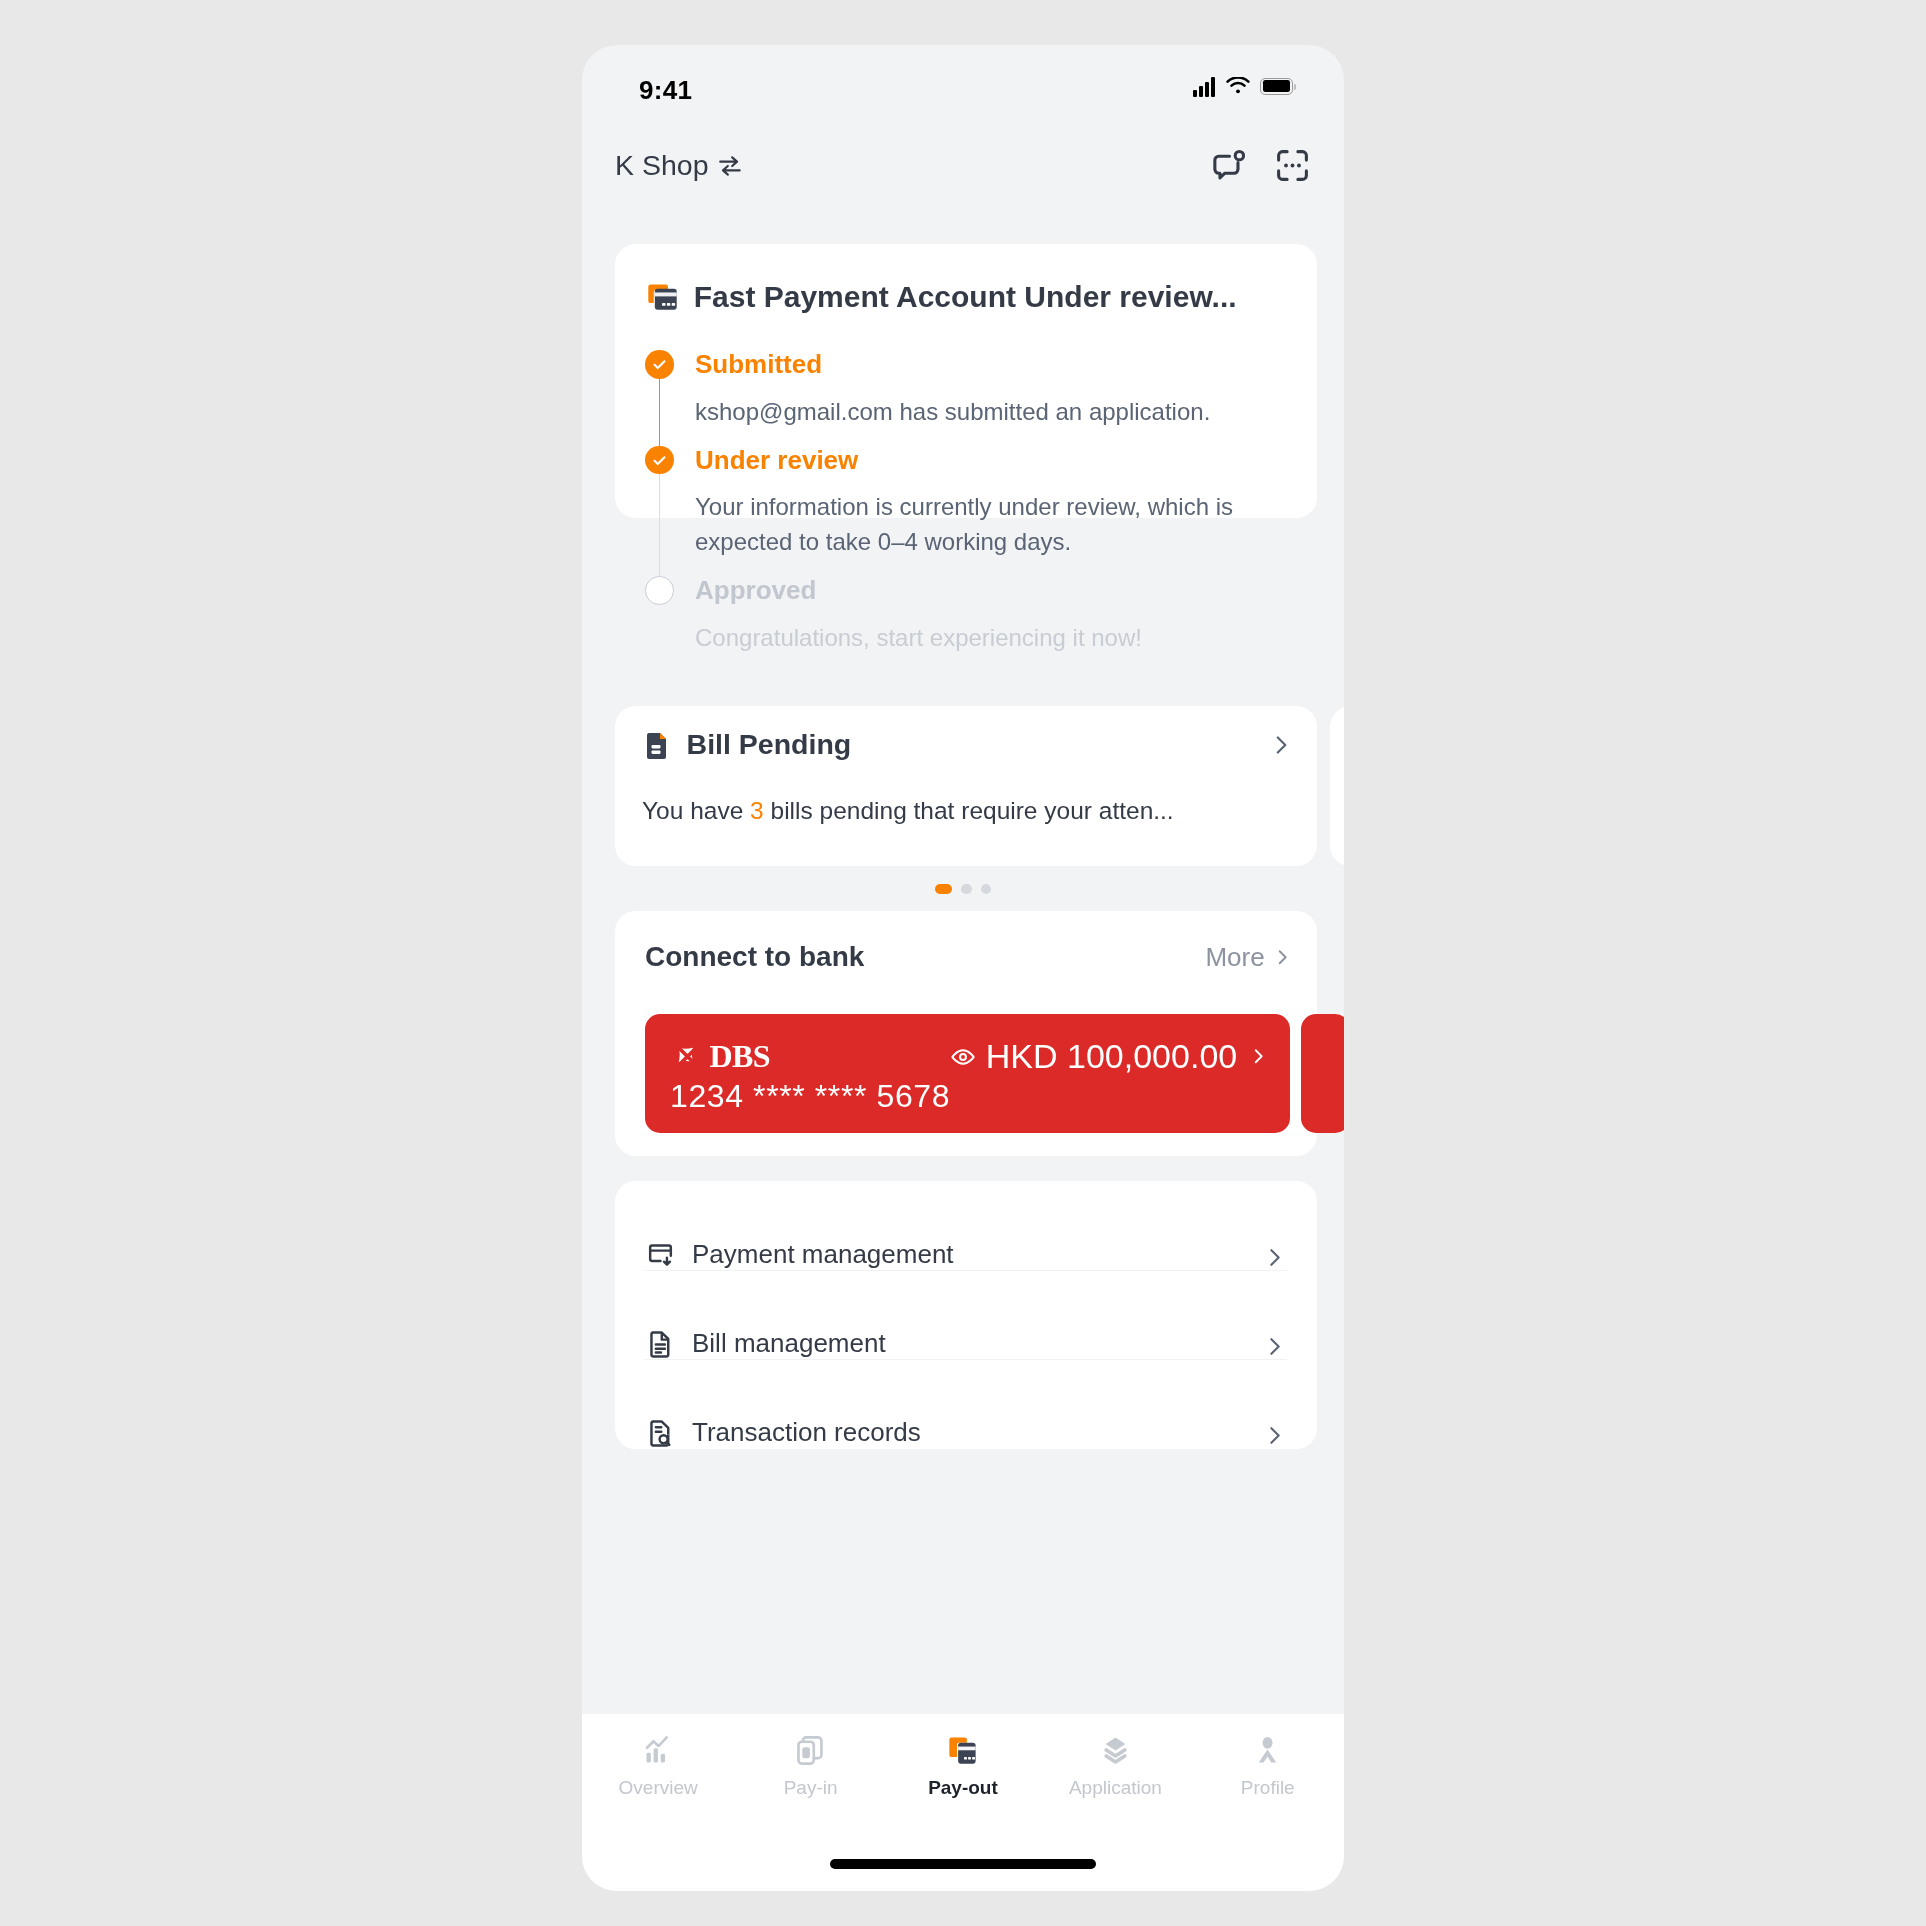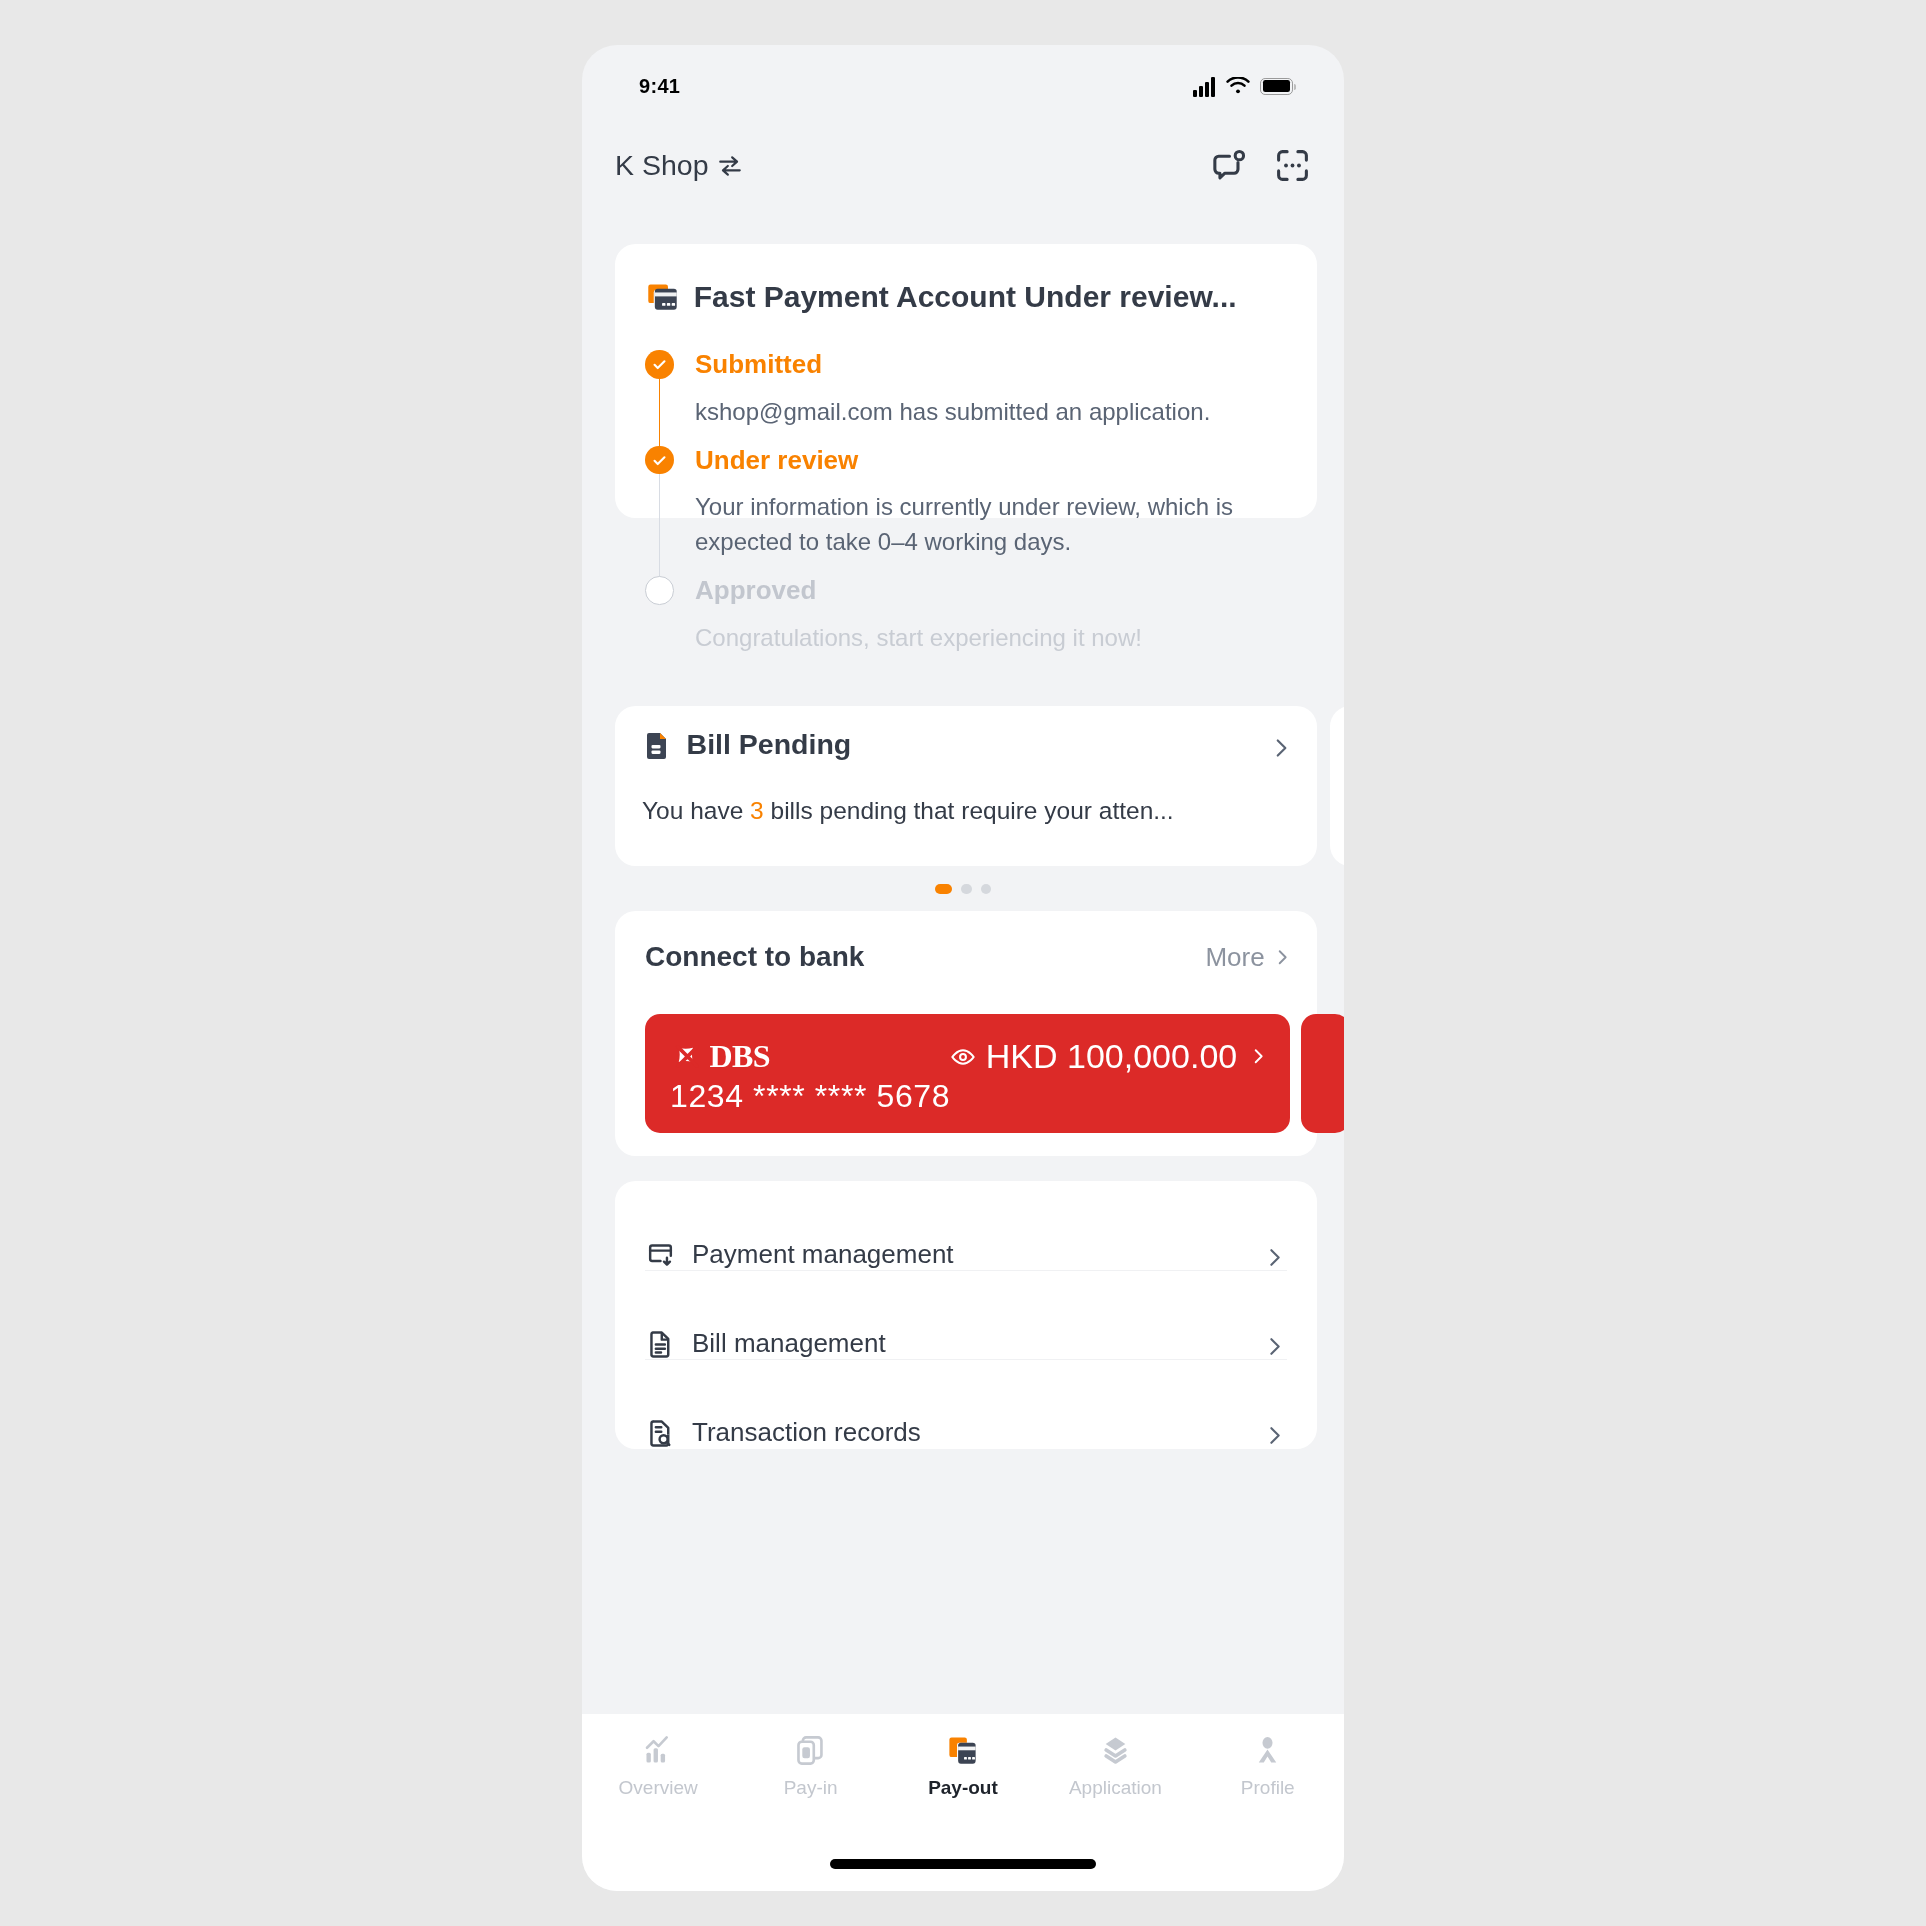--- a/index.html
+++ b/index.html
@@ -18,21 +18,21 @@
     border-radius: 35px;
     overflow: hidden;
   }
 
   
   #statusbar {
     position: absolute; left: 0; top: 0; width: 100%; height: 86px;
   }
   #status-time {
     position: absolute; left: 57px; top: 30px;
-    font-size: 20px; font-weight: 600; color: #000; letter-spacing: 0.3px;
+    font-size: 26px; font-weight: 600; color: #000; letter-spacing: 0.3px;
   }
   #status-icons {
     position: absolute; right: 51px; top: 31px;
     display: flex; align-items: center; gap: 10.3px;
   }
   .bars { display: flex; align-items: flex-end; gap: 2.3px; height: 20.5px; }
   .bars i { display: block; width: 4px; background: #000; border-radius: 1.1px; }
   .bars i:nth-child(1){height:6.8px} .bars i:nth-child(2){height:11px}
   .bars i:nth-child(3){height:15px} .bars i:nth-child(4){height:19.4px}
   .battery {
@@ -95,21 +95,21 @@
   .tl-desc.muted { color: #C8CCD3; }
 
   
   #bill-card { top: 661px; height: 160px; }
   #bill-peek {
     position: absolute; left: 748px; top: 661px;
     width: 68px; height: 160px; background: #fff; border-radius: 20.5px;
   }
   #bill-head {
     position: absolute; left: 27px; right: 23px; top: 22px;
-    display: flex; align-items: flex-end;
+    display: flex; align-items: center;
   }
   #bill-title {
     font-size: 28.5px; font-weight: 700; color: #343b47; margin-left: 12.6px;
   }
   #bill-desc {
     position: absolute; left: 27px; right: 23px; top: 91px;
     font-size: 24.5px; color: #343b47; white-space: nowrap; overflow: hidden;
   }
   #bill-count { color: #F98200; }
 

